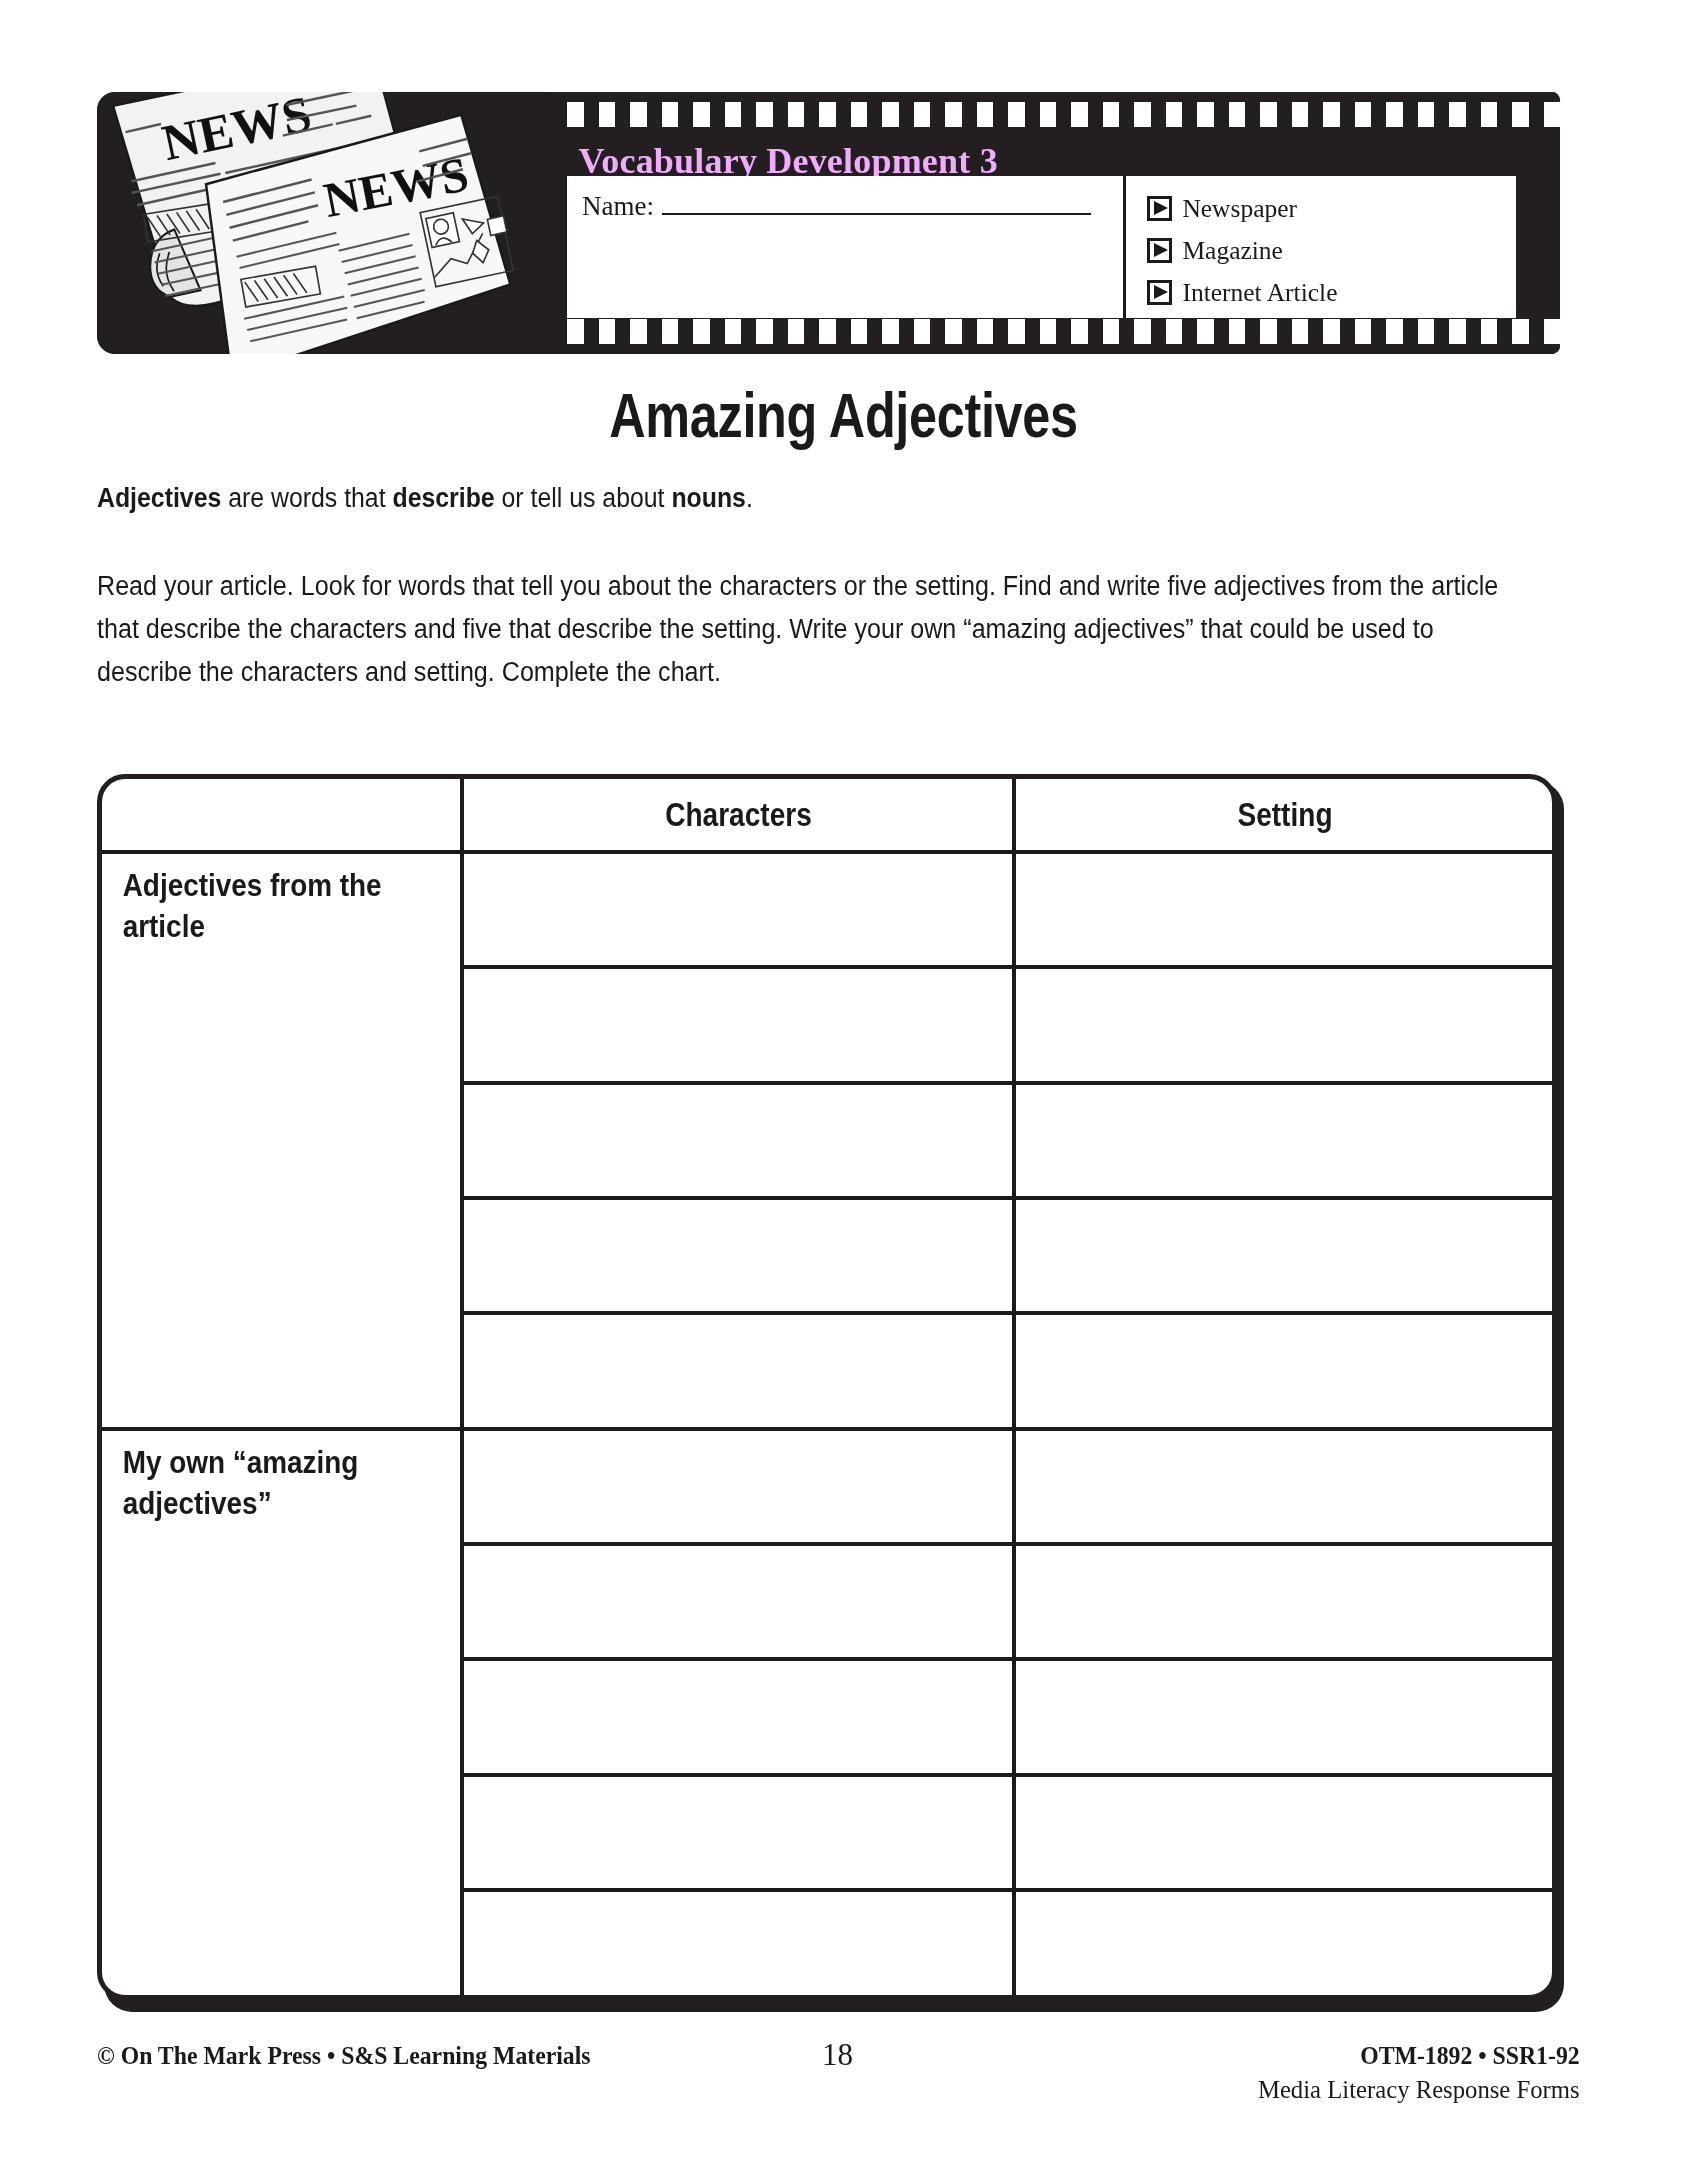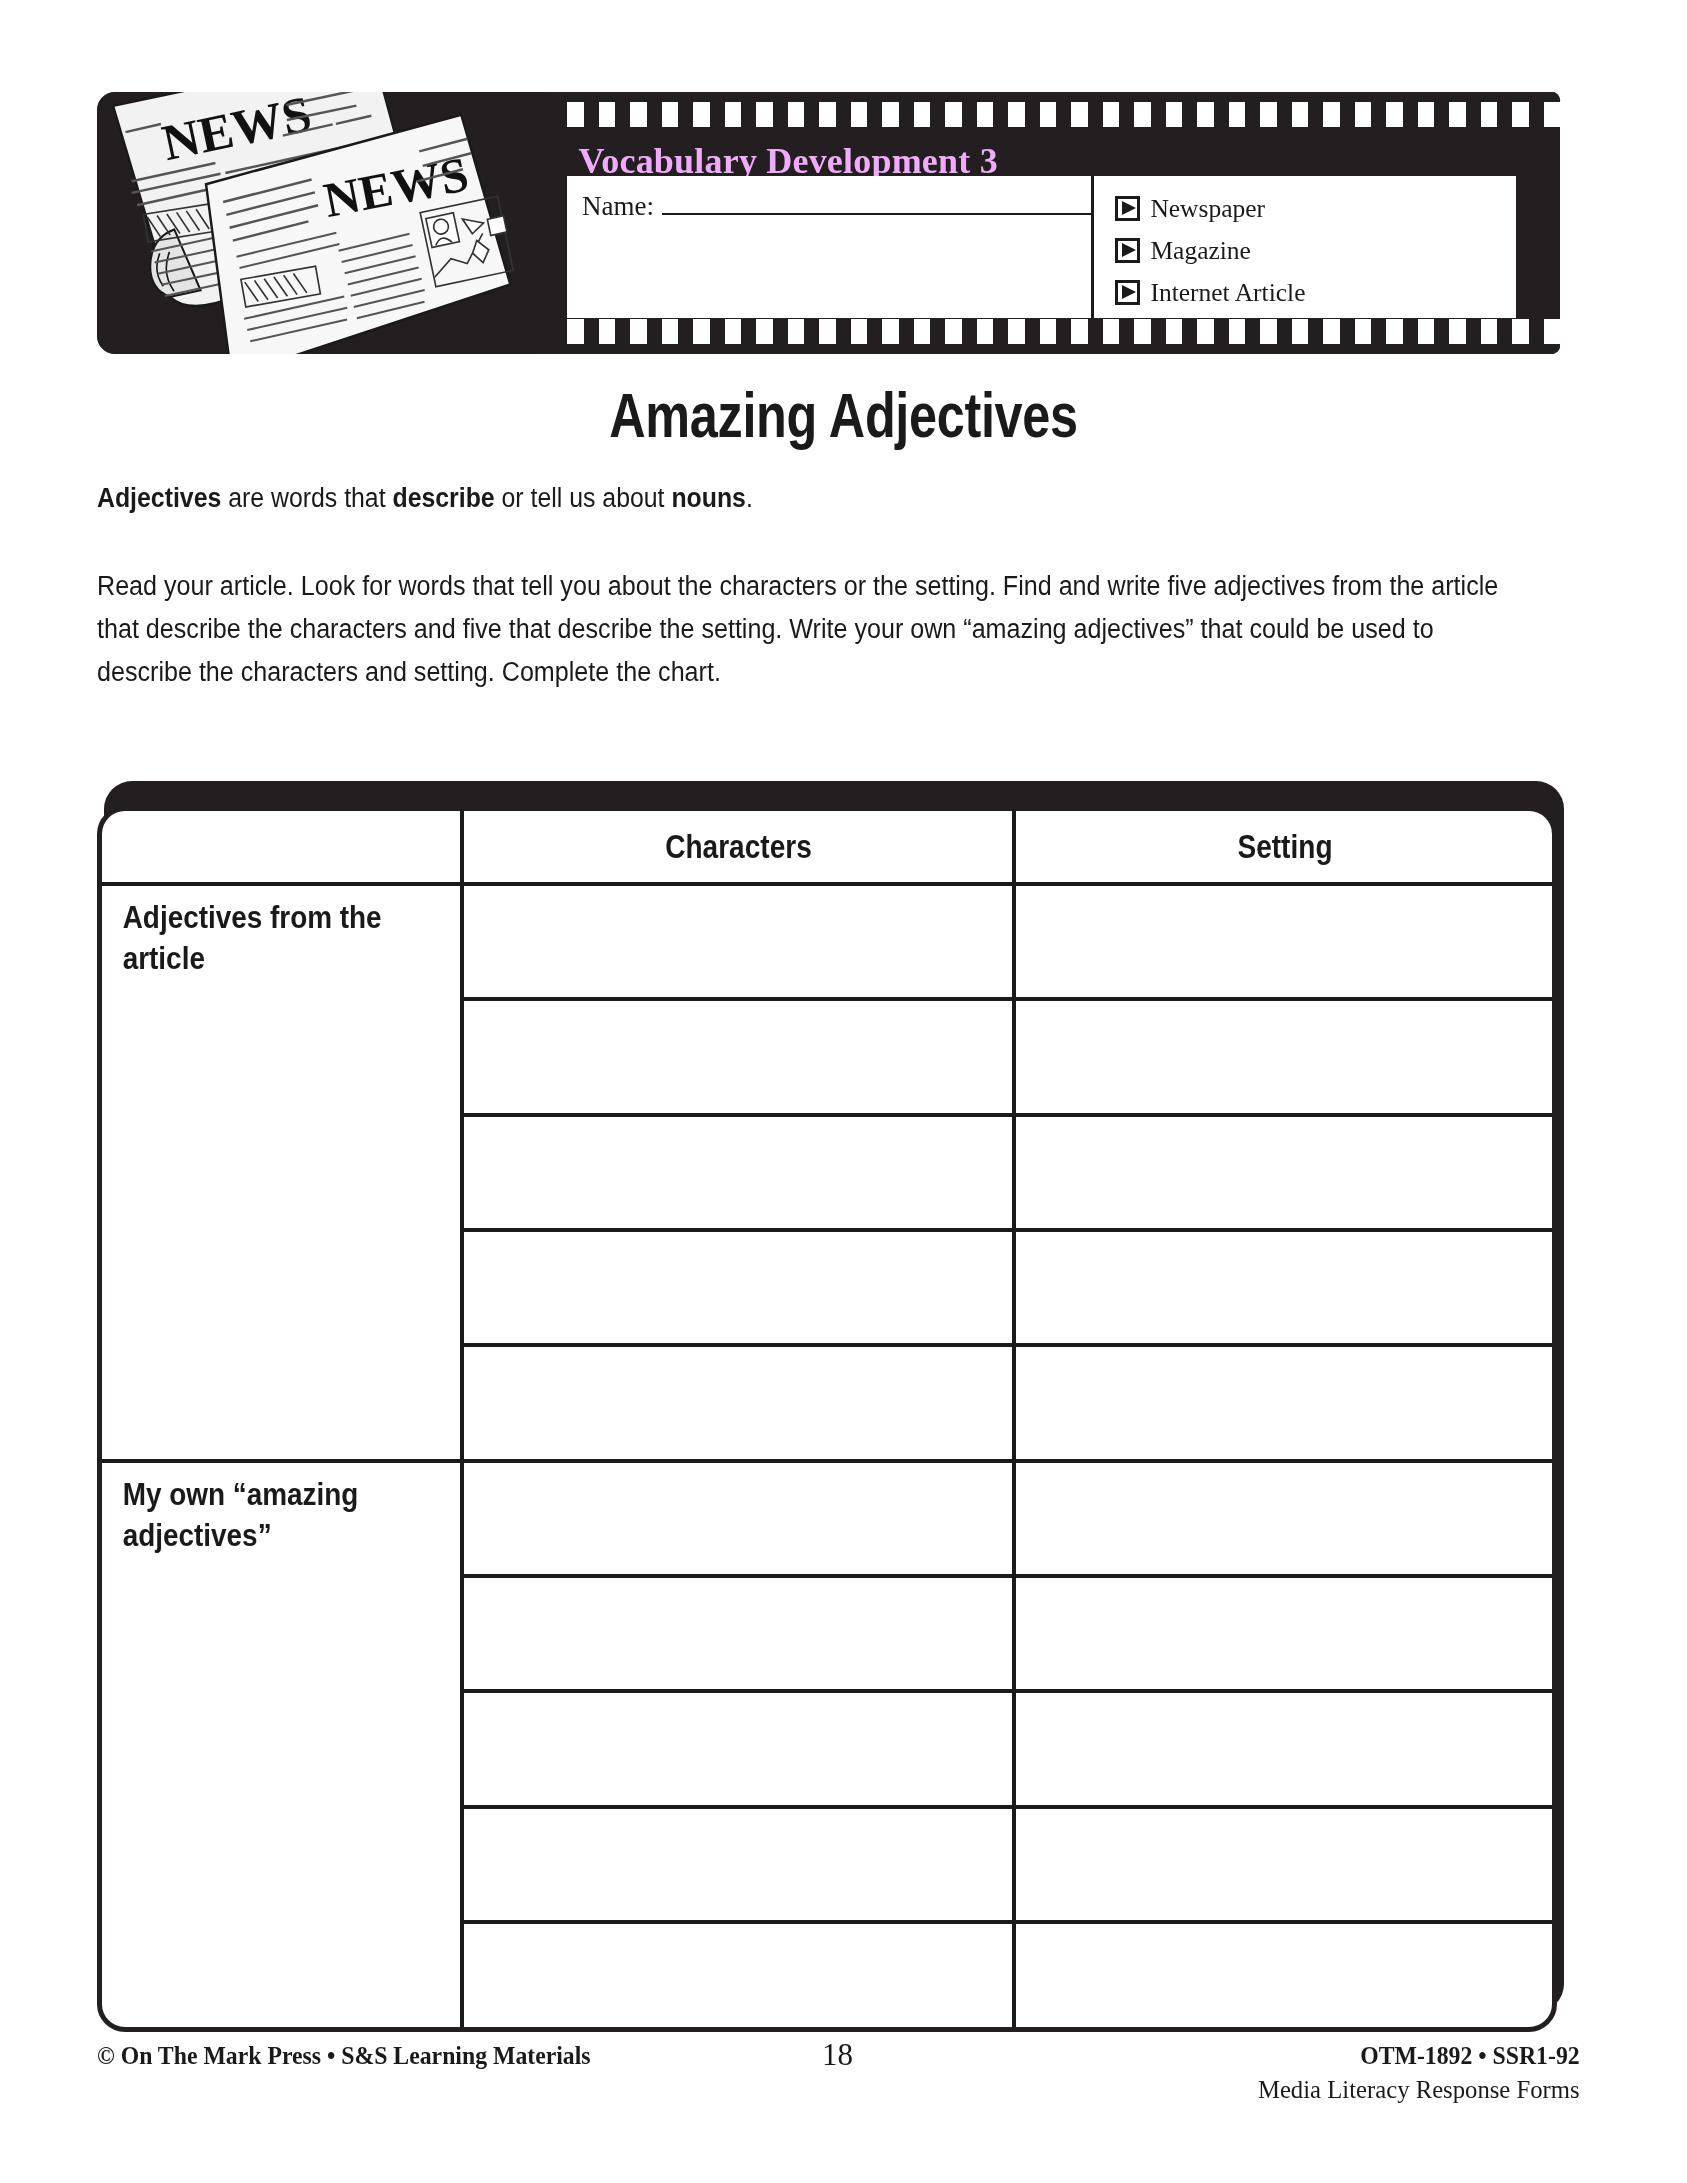--- a/index.html
+++ b/index.html
@@ -85,20 +85,21 @@
   
   .info-panel {
     position: absolute;
     left: 10px;
     top: 84px;
     width: 949px;
     height: 142px;
     background: #ffffff;
     box-sizing: border-box;
     display: flex;
+    gap: 32px;
   }
   .fields {
     width: 524px;
     padding: 11.5px 0 0 15px;
     box-sizing: border-box;
   }
   .field-row {
     display: flex;
     align-items: baseline;
     height: 42px;
@@ -213,21 +214,20 @@
     position: absolute;
     left: 97px;
     top: 774px;
     width: 1460px;
     height: 1226px;
     background: #ffffff;
     border: 5px solid #231f20;
     border-radius: 28px;
     box-sizing: border-box;
     overflow: hidden;
-    margin-top: 32px;
   }
 
   .col-head {
     display: flex;
     align-items: center;
     justify-content: center;
     font-weight: bold;
     font-size: 33px;
     color: #1a1a1a;
     transform: scaleX(0.85);

